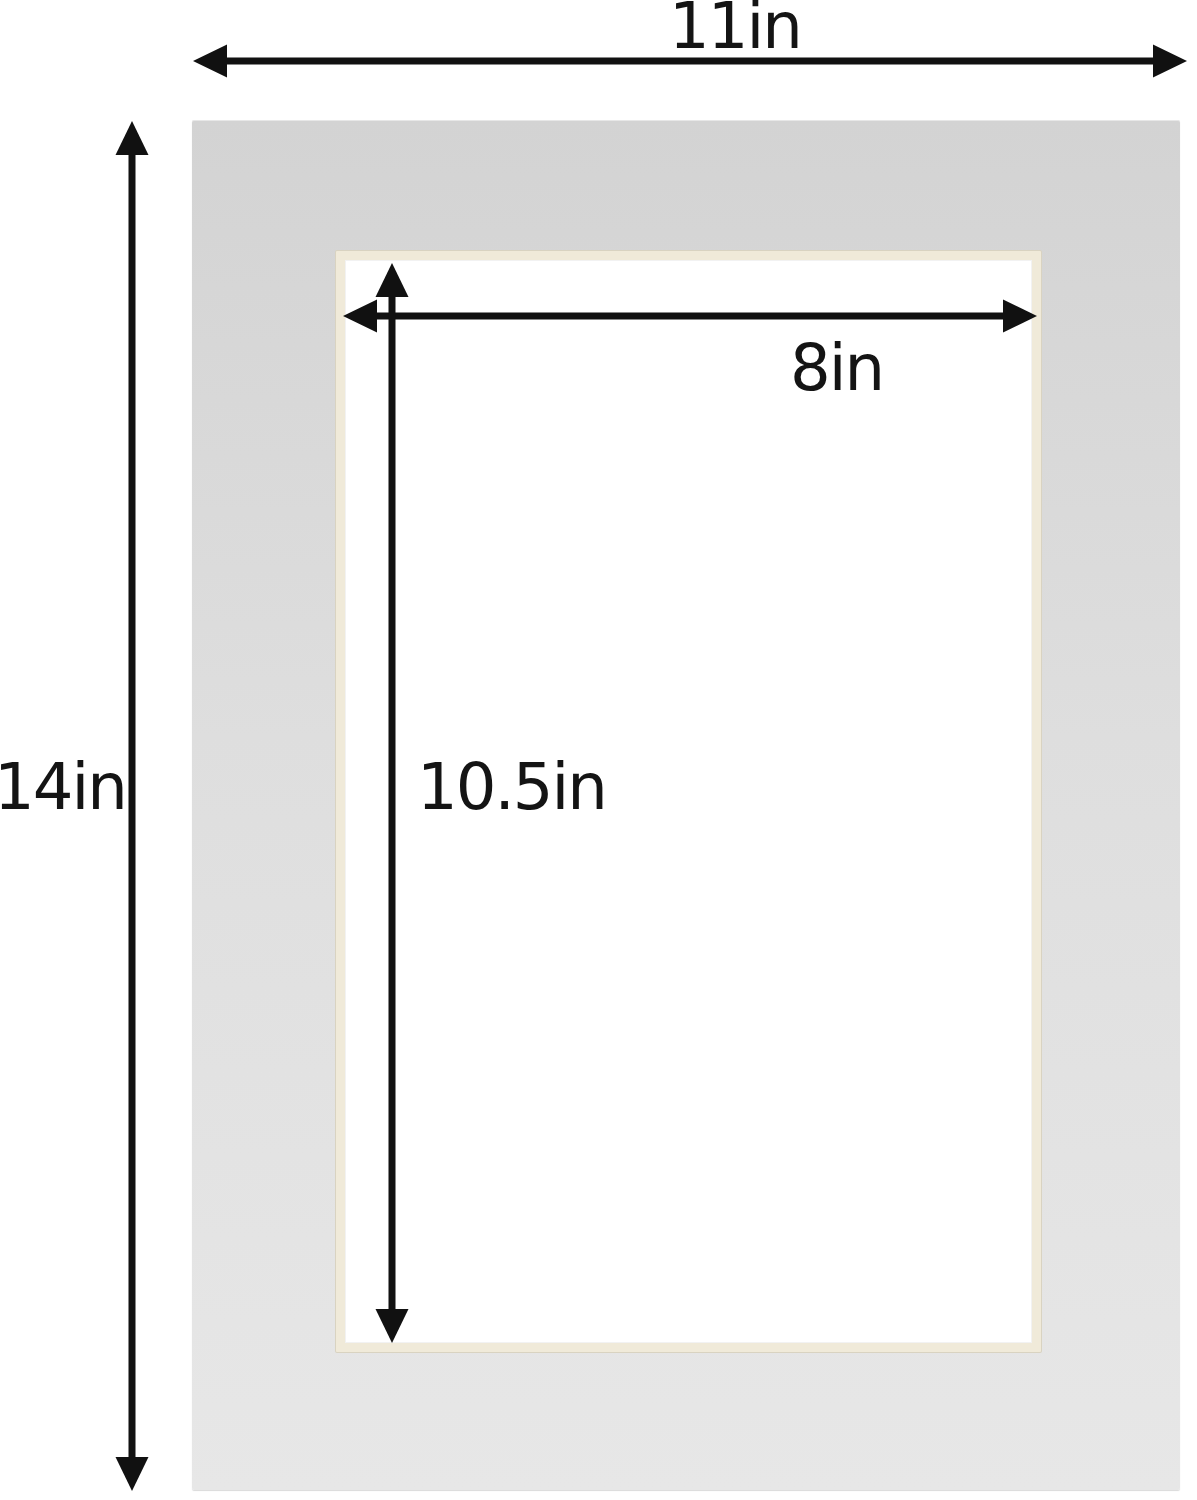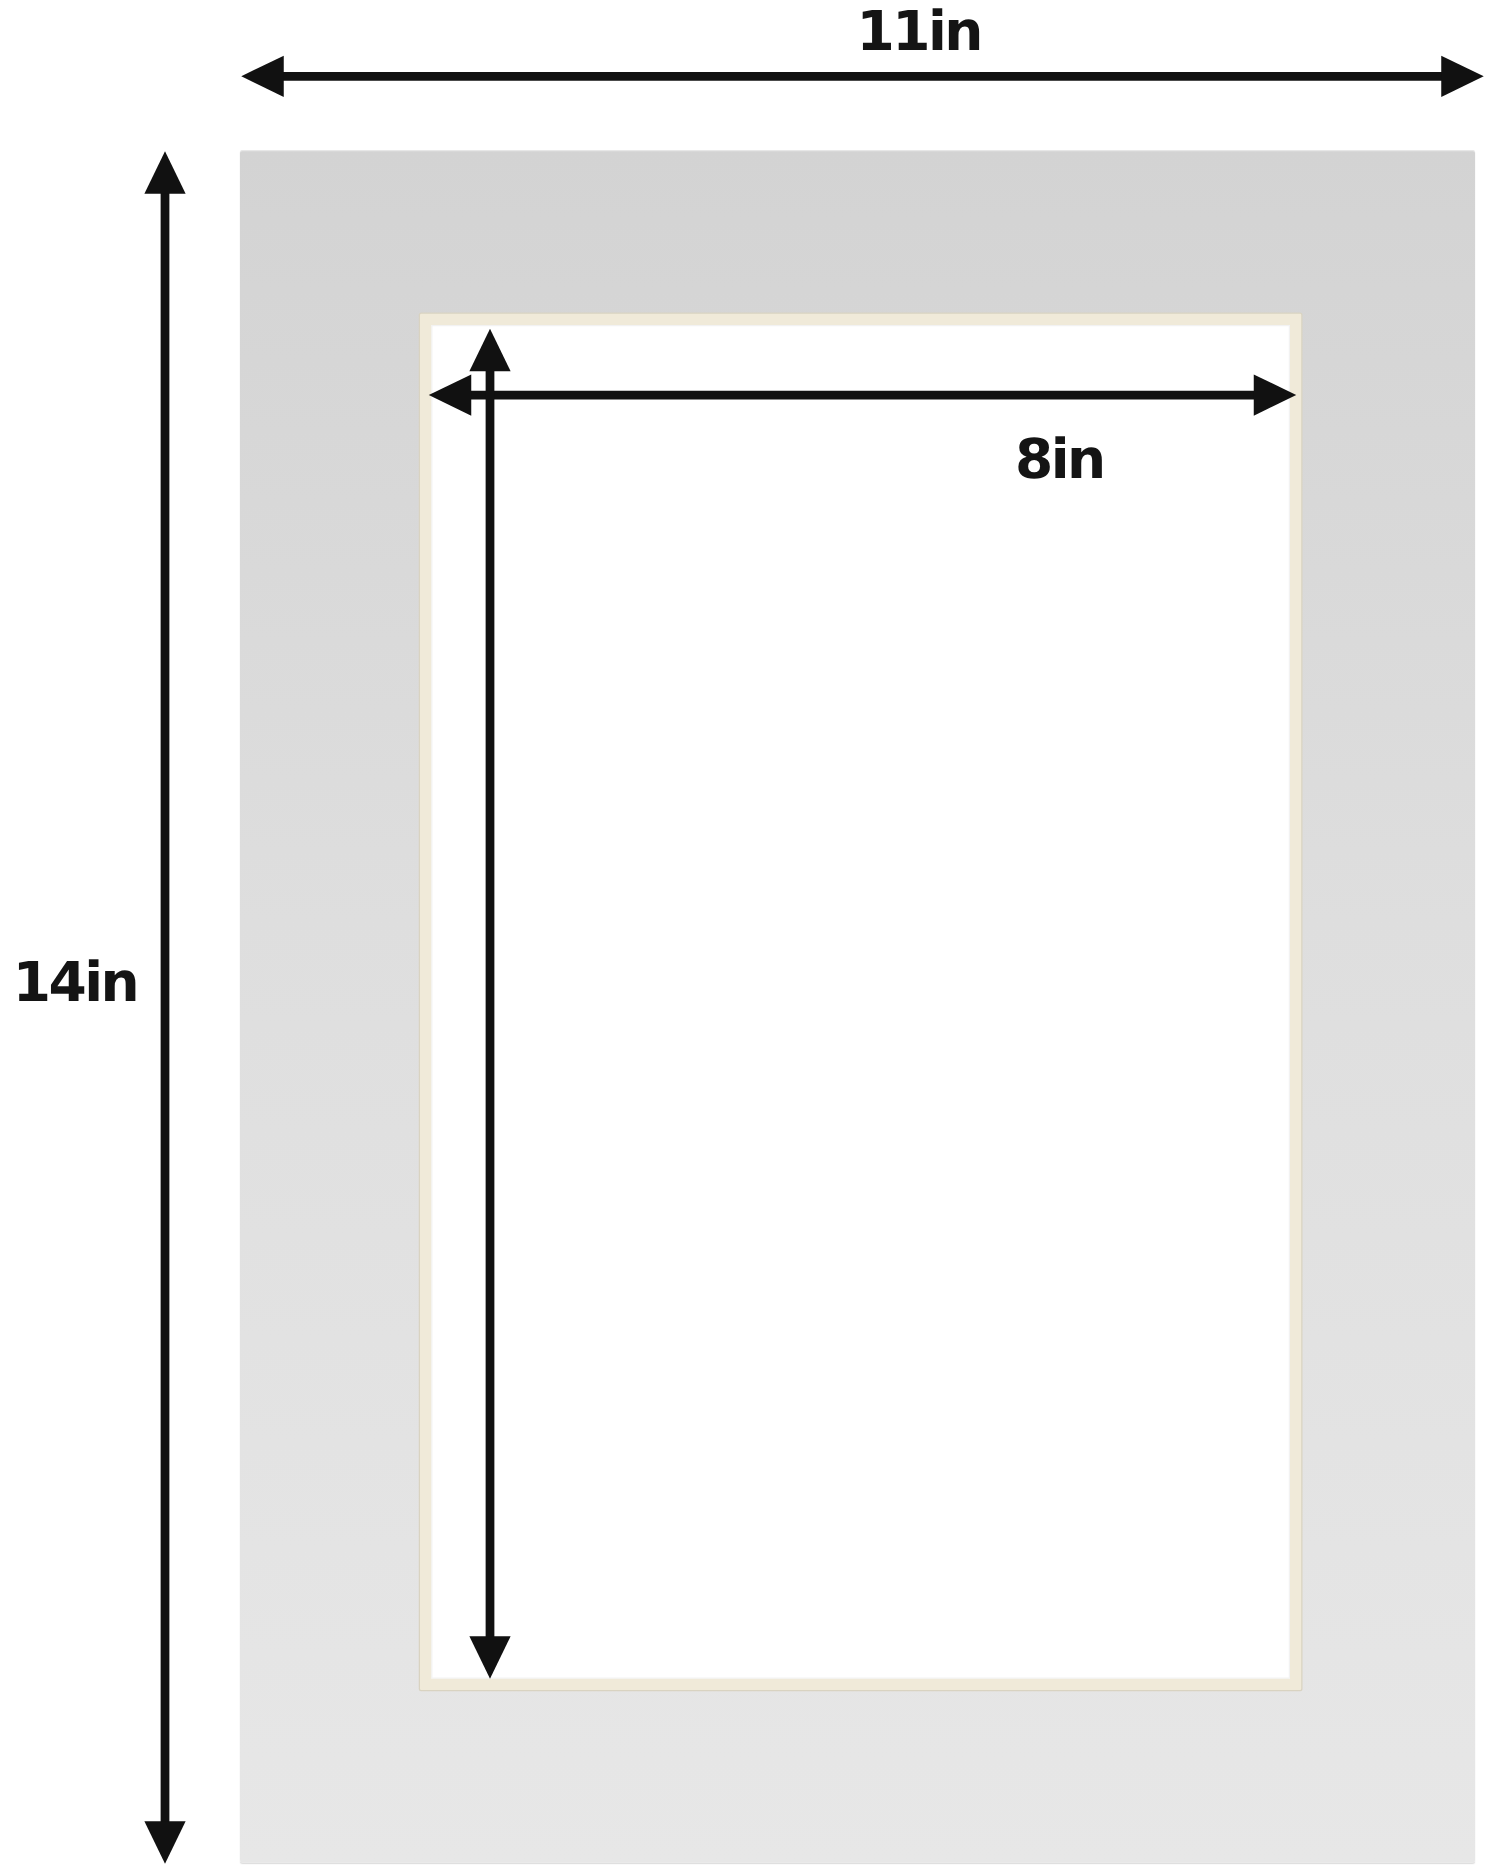--- a/index.html
+++ b/index.html
@@ -30,22 +30,22 @@
     position:absolute;left:144px;top:131px;width:705px;height:1101px;
     background:var(--opening);
     border:9px solid var(--bevel);
     box-sizing:border-box;
     box-shadow:0 0 0 1px var(--bevel-edge), inset 0 0 0 1px rgba(0,0,0,.05);
     border-radius:1px;
   }
   .arrows{position:absolute;left:0;top:0;width:1197px;height:1500px;color:var(--arrow);}
   .dim-label{
     position:absolute;
-    font-weight:700;
-    font-size:44px;
+    font-weight:400;
+    font-size:64px;
     line-height:52px;
     letter-spacing:-2px;
     color:var(--label-text);
     white-space:nowrap;
   }
   .label-outer-width{left:585px;top:0px;width:300px;text-align:center;}
   .label-outer-height{left:-6px;top:761px;width:132px;text-align:center;}
   .label-opening-width{left:583px;top:342px;width:300px;text-align:right;}
   .label-opening-height{left:417px;top:761px;width:200px;text-align:left;}
 </style>
@@ -84,14 +84,15 @@
       <polygon points="392,1343 375.5,1309 408.5,1309" fill="currentColor"></polygon>
     </g>
   </svg>
 
   <div class="dim-label label-outer-width">11in</div>
 
   <div class="dim-label label-outer-height">14in</div>
 
   <div class="dim-label label-opening-width">8in</div>
 
+  <div class="dim-label label-opening-height">10.5in</div>
 
 </div>
 
 </body></html>

